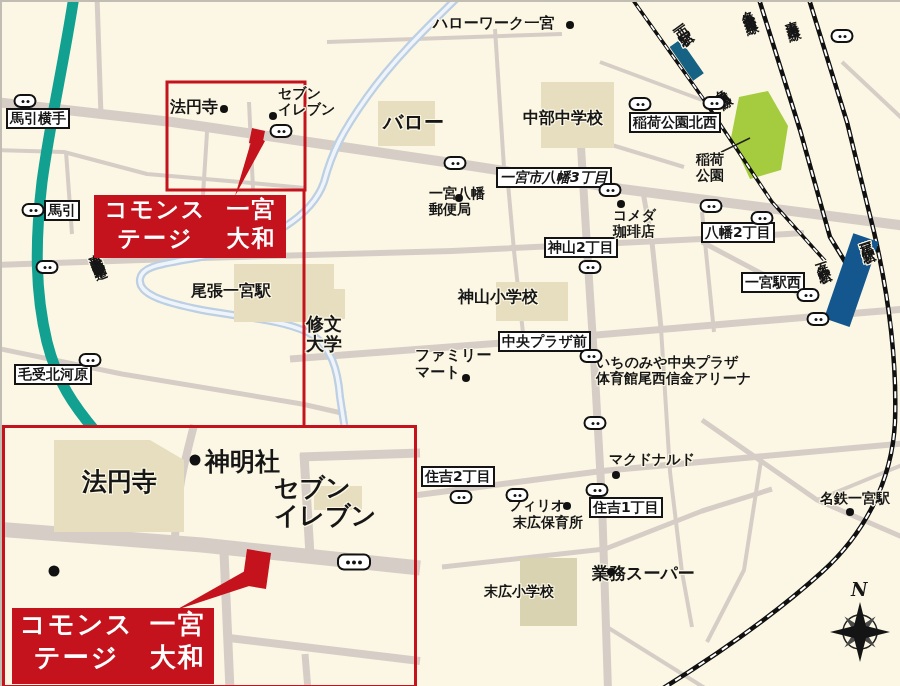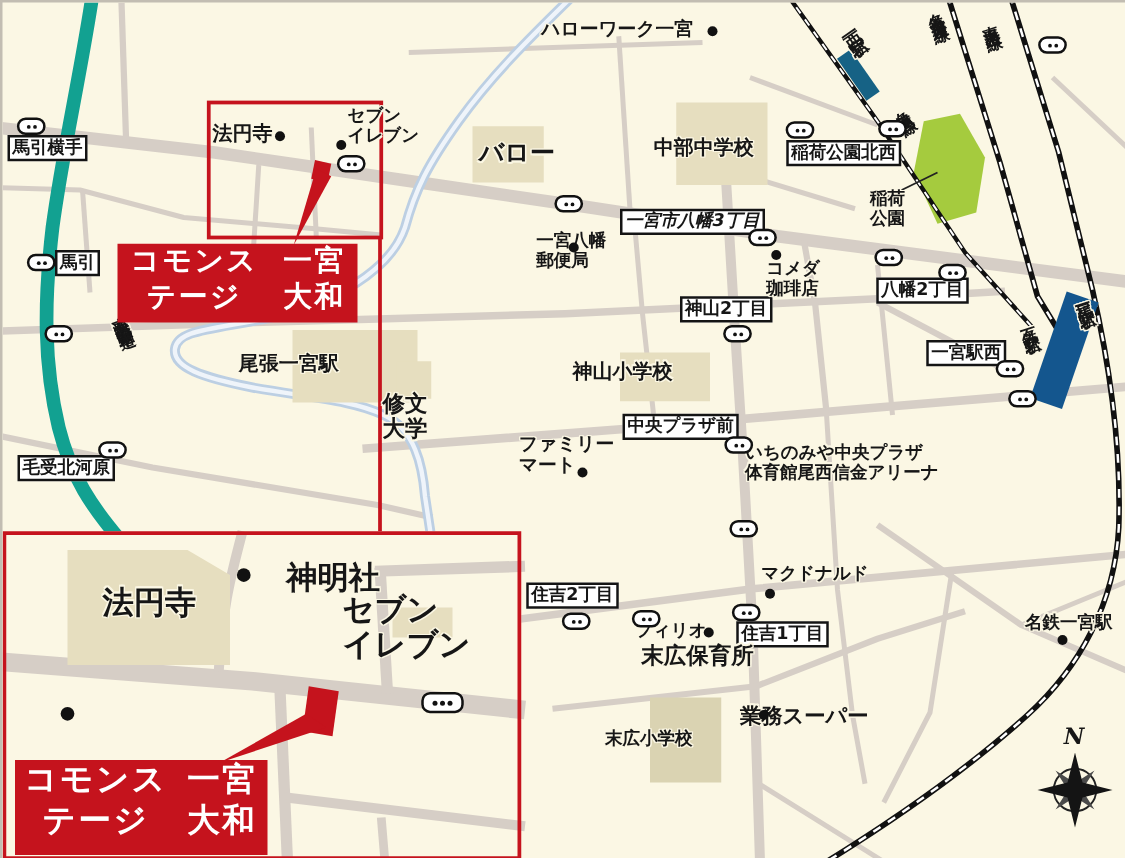--- a/index.html
+++ b/index.html
@@ -155,26 +155,26 @@
       <div class="lbl poi" style="left: 304px; top: 312px; font-size: 18px;">修文
 大学</div>
       <div class="lbl poi" style="left: 413px; top: 345px; font-size: 15px;">ファミリー
 マート</div>
       <div class="lbl poi" style="left: 594px; top: 353px; font-size: 14px;">いちのみや中央プラザ
 体育館尾西信金アリーナ</div>
       <div class="lbl poi" style="left: 679px; top: 150px; font-size: 14px; margin-left: 15px;">稲荷
 公園</div>
       <div class="lbl poi" style="left: 607px; top: 450px; font-size: 14px;">マクドナルド</div>
       <div class="lbl poi" style="left: 506px; top: 496px; font-size: 14px;">フィリオ</div>
-      <div class="lbl poi" style="left: 511px; top: 513px; font-size: 18px;">末広保育所</div>
+      <div class="lbl poi" style="left: 511px; top: 513px; font-size: 14px;">末広保育所</div>
       <div class="lbl poi" style="left: 590px; top: 562px; font-size: 17px;">業務スーパー</div>
       <div class="lbl poi" style="left: 482px; top: 582px; font-size: 14px;">末広小学校</div>
       <div class="lbl poi" style="left: 818px; top: 489px; font-size: 14px;">名鉄一宮駅</div>
       <div class="lbl poi" style="left: 80px; top: 466px; font-size: 25px;">法円寺</div>
-      <div class="lbl poi" style="left: 203px; top: 446px; font-size: 25px; margin-left: 24px;">神明社</div>
+      <div class="lbl poi" style="left: 203px; top: 446px; font-size: 25px;">神明社</div>
       <div class="lbl poi" style="left: 272px; top: 472px; font-size: 25px;">セブン
 イレブン</div>
       <div class="lbl rail" style="left: 664px; top: 22px; font-size: 14px; transform: rotate(-35deg);">西一宮駅</div>
       <div class="lbl rail" style="left: 703px; top: 85px; font-size: 13px; transform: rotate(-35deg);">名鉄尾西線</div>
       <div class="lbl rail" style="left: 733px; top: 2px; font-size: 13px; transform: rotate(-19deg);">名鉄名古屋本線</div>
       <div class="lbl rail" style="left: 777px; top: 12px; font-size: 13px; transform: rotate(-18deg);">東海道本線</div>
       <div class="lbl rail" style="left: 808px; top: 254px; font-size: 13px; transform: rotate(-18deg);">名鉄一宮駅</div>
       <div class="lbl rail" style="left: 852px; top: 234px; font-size: 13px; transform: rotate(-18deg);">尾張一宮駅</div>
       <div class="lbl rail" style="left: 80px; top: 246px; font-size: 13px; transform: rotate(-21deg);">東海北陸自動車道</div>
       <div class="lbl north" style="left: 849px; top: 578px;">N</div>

